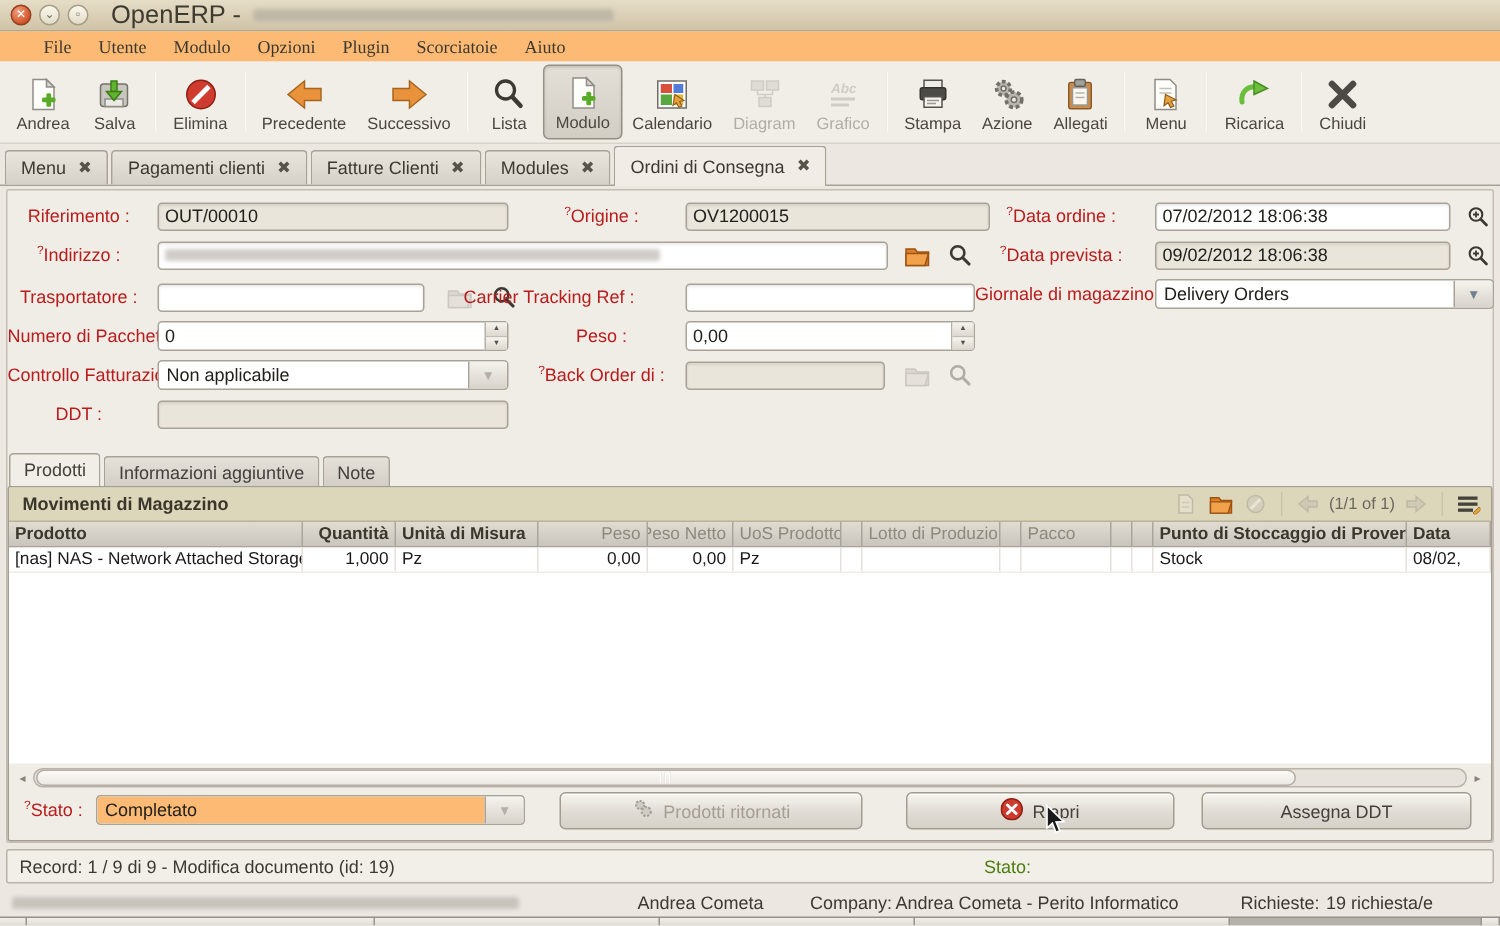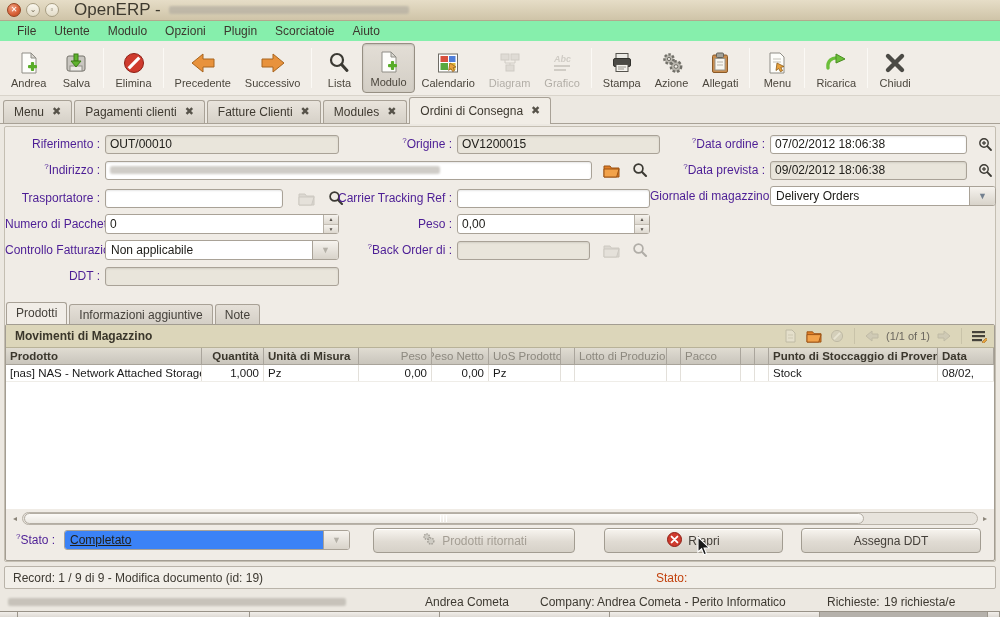--- a/index.html
+++ b/index.html
@@ -10,52 +10,52 @@
   }
   
   .titlebar { height:21px; background:linear-gradient(#e6ddc7,#cfc4a8); display:flex; align-items:center; padding-left:7px; border-bottom:1px solid #b3a98d; }
   .winbtn { width:14px; height:14px; border-radius:8px; margin-right:5px; display:flex; align-items:center; justify-content:center; font-size:8px; line-height:1; }
   .winbtn.close { background:radial-gradient(circle at 35% 30%,#f0a081,#d75f35 60%,#b84a24); border:1px solid #96421f; color:#fff; font-weight:bold; }
   .winbtn.minmax { background:linear-gradient(#faf7ee,#e3dcc8); border:1px solid #a89e83; color:#7b725c; }
   .win-title { margin-left:10px; font-size:17px; color:#3e3a2f; }
   .redact { background:#a9a49b; border-radius:2px; filter:blur(1.3px); opacity:.55; }
   .titlebar .redact { width:240px; height:8px; margin-left:8px; }
   
-  .menubar { height:20px; background:#86efac; display:flex; align-items:center; padding-left:8px; }
+  .menubar { height:20px; background:#fdba74; display:flex; align-items:center; padding-left:20px;font-family:Liberation Serif, serif; }
   .menubar span { padding:2px 9px; color:#3c372e; }
   
   .toolbar { height:55px; background:#f1ede7; border-bottom:1px solid #d9d4cb; display:flex; align-items:center; padding:0 4px; }
   .tb-btn { display:flex; flex-direction:column; align-items:center; justify-content:flex-end; gap:1px; padding:3px 7px 4px; border-radius:4px; min-width:46px; height:50px; color:#4b463d; font-size:11px; }
   .tb-btn .ic { width:26px; height:26px; display:flex; align-items:center; justify-content:center; }
   .tb-btn.active { background:linear-gradient(#e3ded6,#d3cec5); border:1px solid #968f83; box-shadow:inset 0 1px 2px rgba(0,0,0,.15); }
   .tb-btn.disabled { opacity:.38; }
   .tb-sep { width:1px; height:40px; background:#d2cdc4; border-right:1px solid #fbf9f5; margin:0 4px; }
   
   .tabstrip { height:28px; background:#ece8e1; display:flex; align-items:flex-end; padding-left:3px; border-bottom:1px solid #a8a196; }
   .tab { display:flex; align-items:center; gap:8px; padding:4px 10px 5px; border:1px solid #a8a196; border-bottom:none; border-radius:3px 3px 0 0; background:linear-gradient(#e9e4dc,#d6d1c8); margin-right:2px; height:23px; color:#3e3930; }
   .tab.active { background:#f1ede6; height:27px; position:relative; top:1px; font-size:12px; }
   .tab .x { font-size:11px; font-weight:bold; color:#57534a; }
   
   .content { position:absolute; left:0; top:124px; width:1000px; height:441px; }
   .pageframe { position:absolute; left:4px; top:2px; width:992px; height:436px; border:1px solid #c4beb2; border-radius:2px; background:#f0ece6; }
   .frow { position:absolute; height:20px; display:flex; align-items:center; }
-  .flabel { display:inline-block; text-align:right; color:#4c1d95; white-space:nowrap; }
+  .flabel { display:inline-block; text-align:center; color:#b91c1c; white-space:nowrap; }
   .flabel sup { font-size:8px; vertical-align:top; position:relative; top:-1px; }
   .finput, input.finput { height:19px; border:1px solid #a9a297; border-radius:3px; background:#fff; padding:0 4px; font-size:12px; color:#21201c; font-family:"Liberation Sans",sans-serif; box-shadow:inset 0 1px 2px rgba(0,0,0,.10); display:flex; align-items:center; }
   input.finput { display:inline-block; line-height:17px; }
   .ro { background:#e9e5db !important; }
   .mono { font-family:"DejaVu Sans Mono",monospace; font-size:11.5px; }
   .mini-ic { width:18px; height:18px; display:flex; align-items:center; justify-content:center; margin-left:6px; }
   .dis { opacity:.35; }
   
   .combo { position:absolute; height:20px; border:1px solid #a9a297; border-radius:3px; background:#fff; display:flex; align-items:stretch; overflow:hidden; }
   .combo .val { flex:1; padding:1px 5px; display:flex; align-items:center; color:#21201c; }
   .combo .dd { width:26px; border-left:1px solid #a9a297; background:linear-gradient(#f6f3ee,#d8d3ca); display:flex; align-items:center; justify-content:center; font-size:9px; color:#73808f; }
   .combo .dd.lite { color:#b4b0a7; }
-  .combo.ro2 .val { background:#3b82f6;text-decoration:underline; }
+  .combo.ro2 .val { background:#fdba74; }
   
   .spin { position:absolute; height:20px; border:1px solid #a9a297; border-radius:3px; background:#fff; display:flex; }
   .spin input { flex:1; border:none; outline:none; background:transparent; padding:0 4px; font-size:12px; color:#21201c; font-family:"Liberation Sans",sans-serif; }
   .spin .btns { width:15px; border-left:1px solid #b6b0a6; display:flex; flex-direction:column; }
   .spin .btns div { flex:1; display:flex; align-items:center; justify-content:center; font-size:5px; color:#55504a; background:linear-gradient(#f6f3ee,#ddd8cf); }
   .spin .btns div:first-child { border-bottom:1px solid #c4beb4; }
   
   .nbtabs { position:absolute; left:6px; top:177px; display:flex; align-items:flex-end; }
   .nbtab { padding:3px 9px 4px; border:1px solid #a8a196; border-bottom:none; border-radius:3px 3px 0 0; background:linear-gradient(#e5e0d8,#d4cfc6); margin-right:2px; color:#44403a; height:20px; }
   .nbtab.active { background:#f1ede7; height:23px; position:relative; top:1px; }
@@ -79,21 +79,21 @@
   .hs-trough { flex:1; height:13px; border:1px solid #b9b3a9; border-radius:7px; background:#e7e3dc; position:relative; }
   .hs-thumb { position:absolute; left:1px; top:0; height:11px; width:88%; border:1px solid #b3ada3; border-radius:6px; background:linear-gradient(#fcfaf7,#ebe8e2); display:flex; align-items:center; justify-content:center; gap:2px; }
   .hs-thumb i { width:1px; height:7px; background:#b5afa5; border-right:1px solid #fff; }
   
   .pfooter { height:34px; position:relative; }
   .btn { position:absolute; top:2px; height:25px; border:1px solid #a29c91; border-radius:4px; background:linear-gradient(#f8f5f0,#e0dbd3 55%,#d6d1c8); box-shadow:inset 0 1px 0 #fff; display:flex; align-items:center; justify-content:center; gap:6px; color:#45403a; font-size:12px; }
   .btn.disabled { color:#a49e94; }
   
   .statusbar { position:absolute; left:4px; top:566px; width:992px; height:23px; border:1px solid #b9b3a9; border-radius:2px; background:#f2efe9; display:flex; align-items:center; }
   .statusbar .rec { padding-left:8px; color:#3d3931; }
-  .statusbar .st { position:absolute; left:651px; color:#c2410c; }
+  .statusbar .st { position:absolute; left:651px; color:#4d7c0f; }
   
   .bottombar { position:absolute; left:0; top:593px; width:1000px; height:18px; display:flex; align-items:center; color:#3d3931; }
   .bottombar .redact { width:338px; height:8px; margin-left:8px; }
   .bb-user { position:absolute; left:425px; }
   .bb-clabel { position:absolute; left:540px; }
   .bb-cval { position:absolute; left:597px; }
   .bb-rlabel { position:absolute; left:827px; }
   .bb-rval { position:absolute; left:884px; }
   
   .taskbar { position:absolute; left:0; top:611px; width:1000px; height:6px; background:#dedad4; border-top:1px solid #989288; display:flex; }

